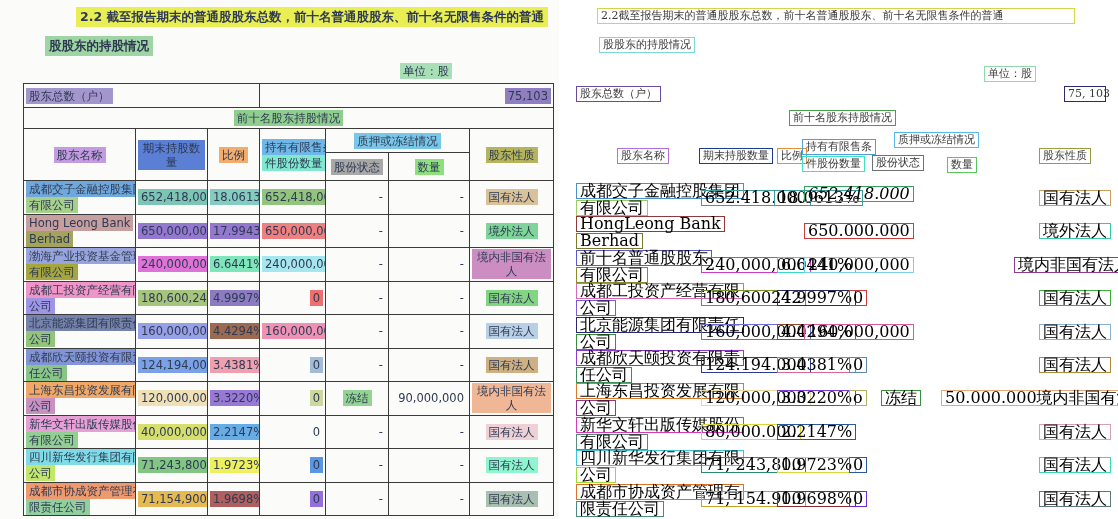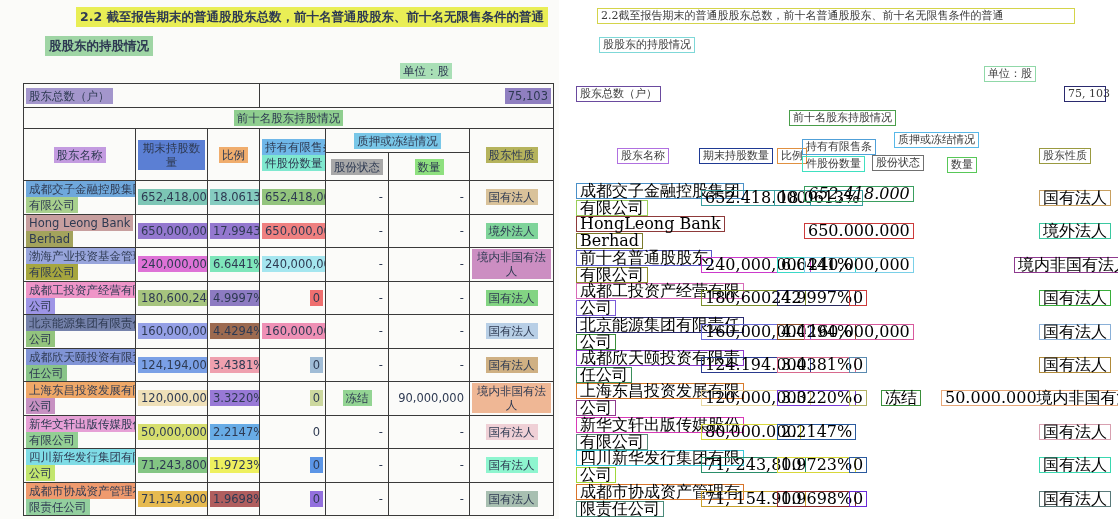--- a/index.html
+++ b/index.html
@@ -174,21 +174,21 @@
             <td class="num"><span class="hl" style="background-color: rgb(204, 216, 158);">0</span></td>
             <td class="ctr"><span class="hl" style="background-color: rgb(147, 212, 147);">冻结</span></td>
             <td class="num"><span class="hl">90,000,000</span></td>
             <td class="ctr"><span class="hl" style="background-color: rgb(239, 183, 149);">境内非国有法人</span></td>
           </tr>
           <tr class="r-d">
             <td class="name">
               <div class="nline"><span class="hl" style="background-color: rgb(230, 160, 214);">新华文轩出版传媒股份</span></div>
               <div class="nline"><span class="hl" style="background-color: rgb(147, 207, 147);">有限公司</span></div>
             </td>
-            <td class="num"><span class="hl" style="background-color: rgb(214, 222, 110);">50,000,000</span></td>
+            <td class="num"><span class="hl" style="background-color: rgb(214, 222, 110);">40,000,000</span></td>
             <td class="num"><span class="hl" style="background-color: rgb(104, 172, 230);">2.2147%</span></td>
             <td class="num"><span class="hl">0</span></td>
             <td class="num"><span class="hl">-</span></td>
             <td class="num"><span class="hl">-</span></td>
             <td class="ctr"><span class="hl" style="background-color: rgb(239, 208, 214);">国有法人</span></td>
           </tr>
           <tr class="r-d">
             <td class="name">
               <div class="nline"><span class="hl" style="background-color: rgb(127, 220, 230);">四川新华发行集团有限</span></div>
               <div class="nline"><span class="hl" style="background-color: rgb(194, 230, 110);">公司</span></div>

